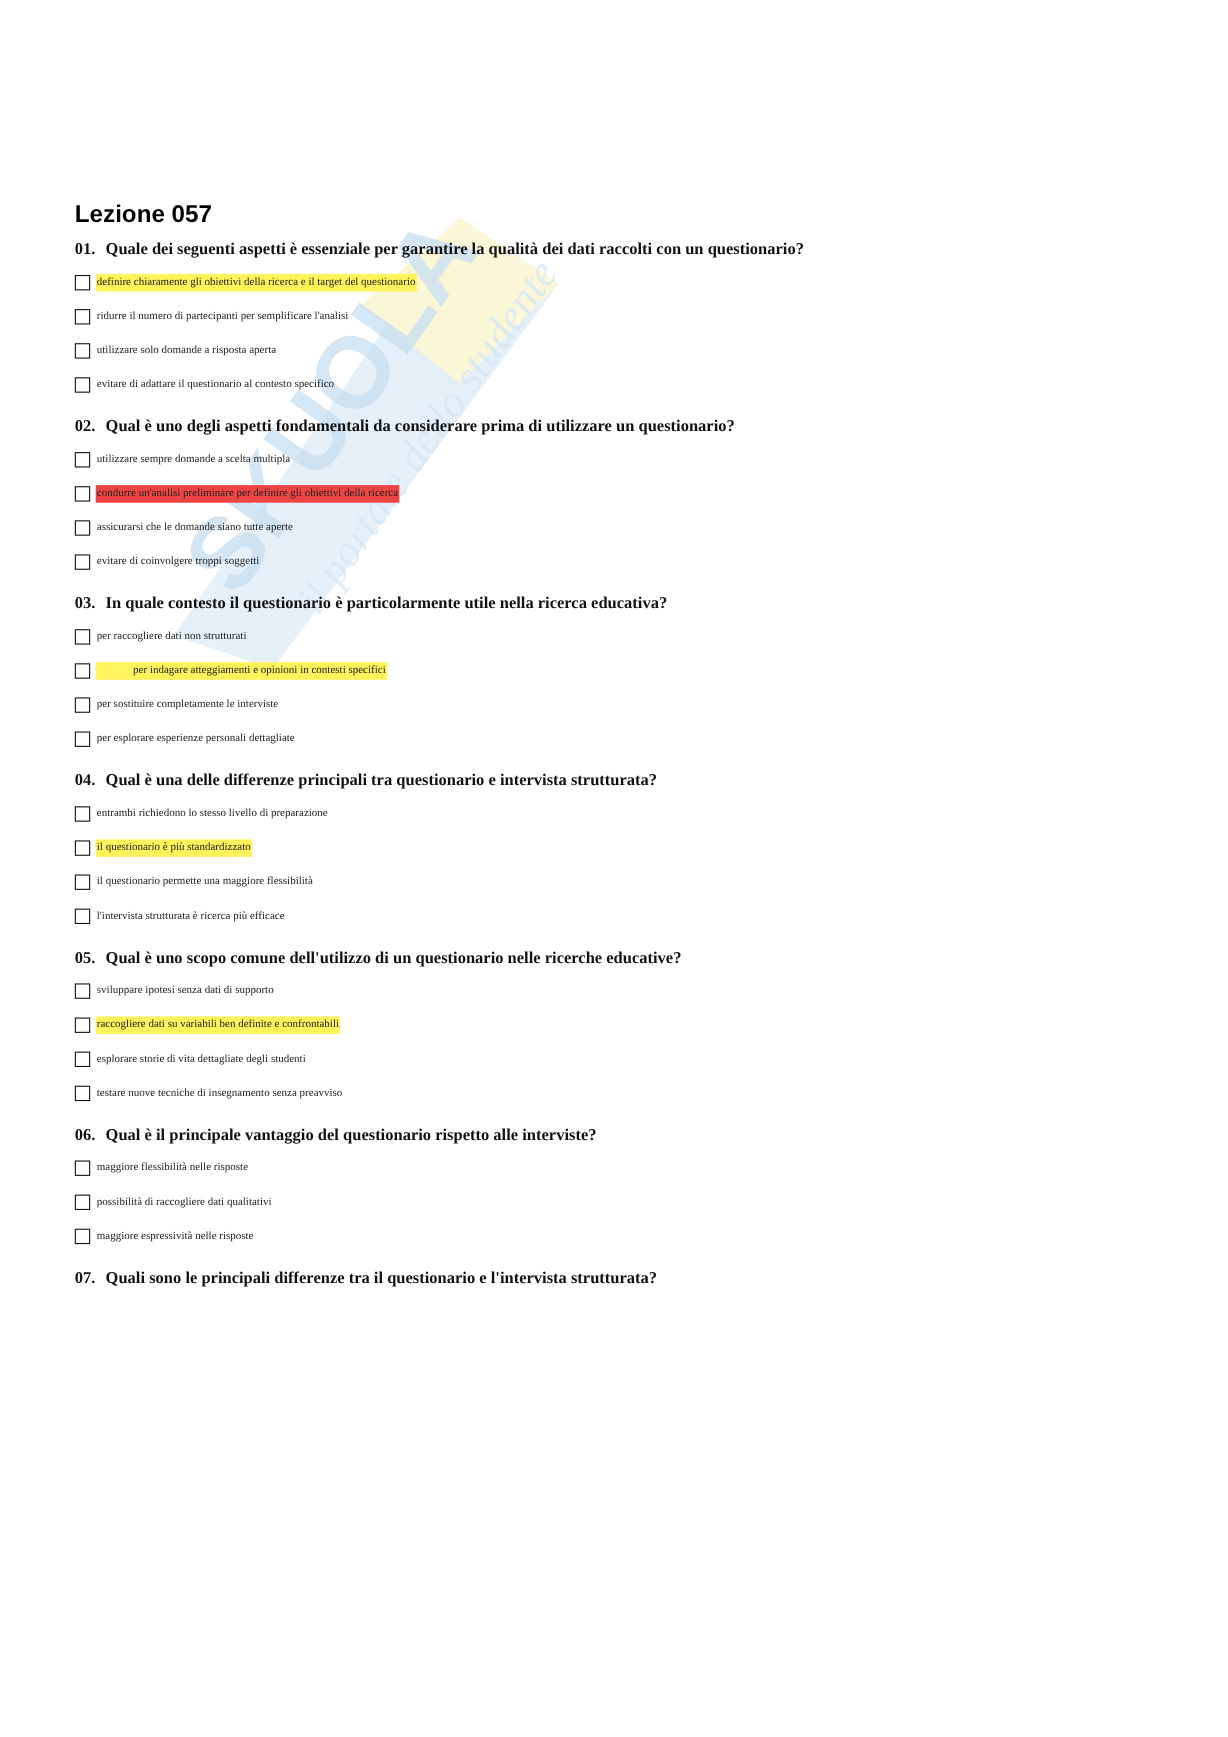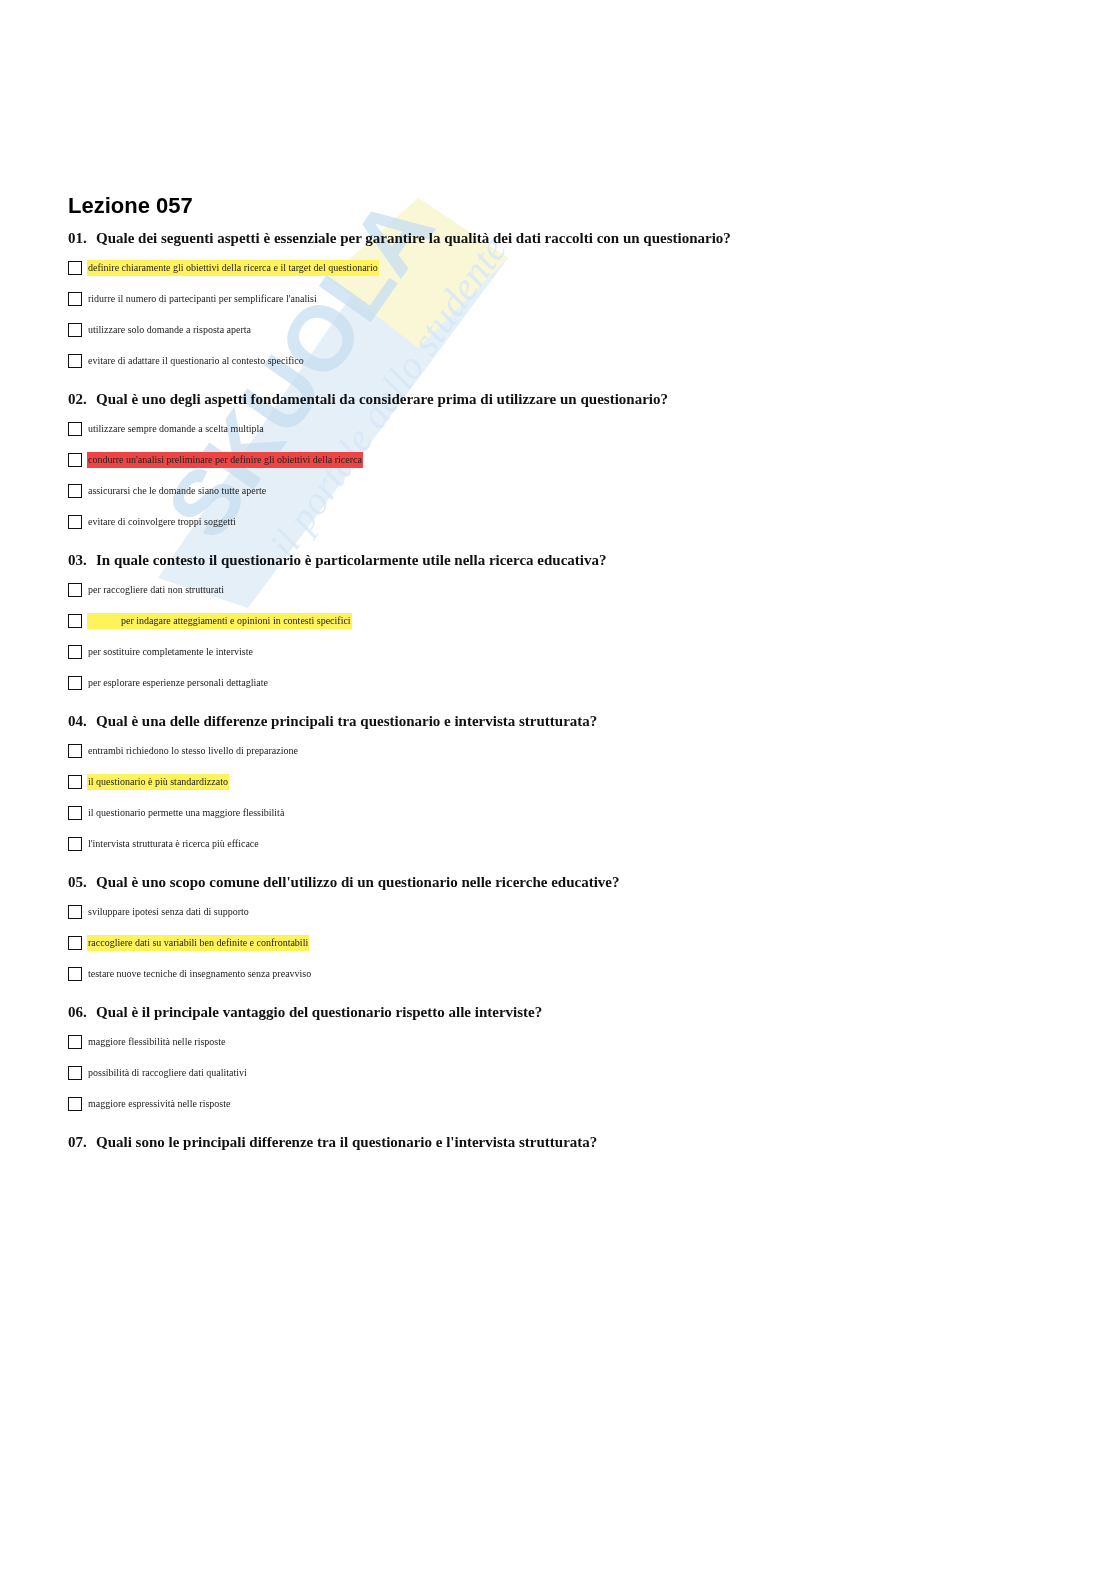--- a/index.html
+++ b/index.html
@@ -28,21 +28,21 @@
       position: absolute;
       left: 68px;
       top: 180px;
       width: 980px;
       z-index: 1;
     }
     .lesson-title {
       font-family: "Liberation Sans", "DejaVu Sans", sans-serif;
       font-weight: bold;
       font-size: 22px;
-      margin: 12px 0 10px 0;
+      margin: 1px 0 10px 0;
       height: 28px;
       line-height: 28px;
       color: #000;
     }
     .question {
       margin: 0;
     }
     .q-head {
       font-weight: bold;
       font-size: 15px;
@@ -207,20 +207,24 @@
           <div class="option">
     <span class="checkbox"></span>
     <span class="opt-text">sviluppare ipotesi senza dati di supporto</span>
   </div>
           <div class="option">
     <span class="checkbox"></span>
     <span class="opt-text highlight" style="background: rgb(255, 243, 92); text-align: center;">raccogliere dati su variabili ben definite e confrontabili</span>
   </div>
           <div class="option">
     <span class="checkbox"></span>
+    <span class="opt-text">esplorare storie di vita dettagliate degli studenti</span>
+  </div>
+          <div class="option">
+    <span class="checkbox"></span>
     <span class="opt-text">testare nuove tecniche di insegnamento senza preavviso</span>
   </div>
         </div>
   </div>
       <div class="question mc">
     <div class="q-head">
       <span class="q-num">06.</span><span class="q-text">Qual è il principale vantaggio del questionario rispetto alle interviste?</span>
     </div>
     <div class="options">
           <div class="option">

